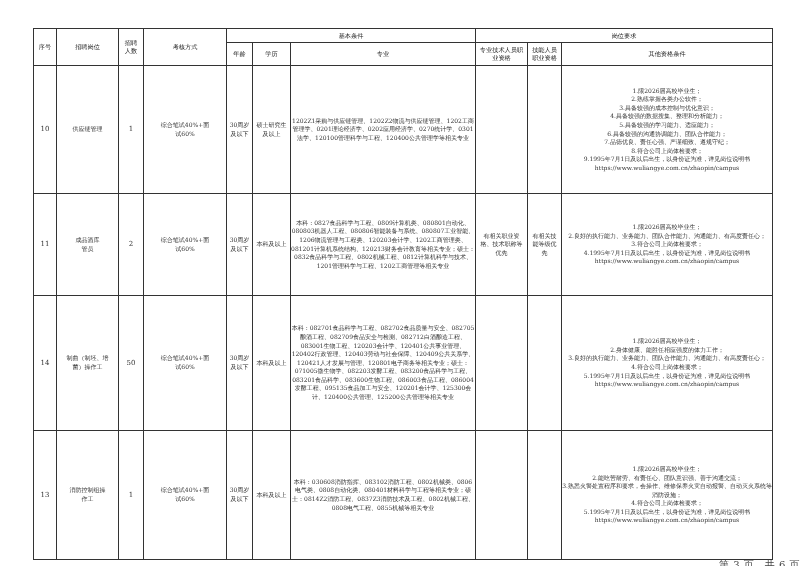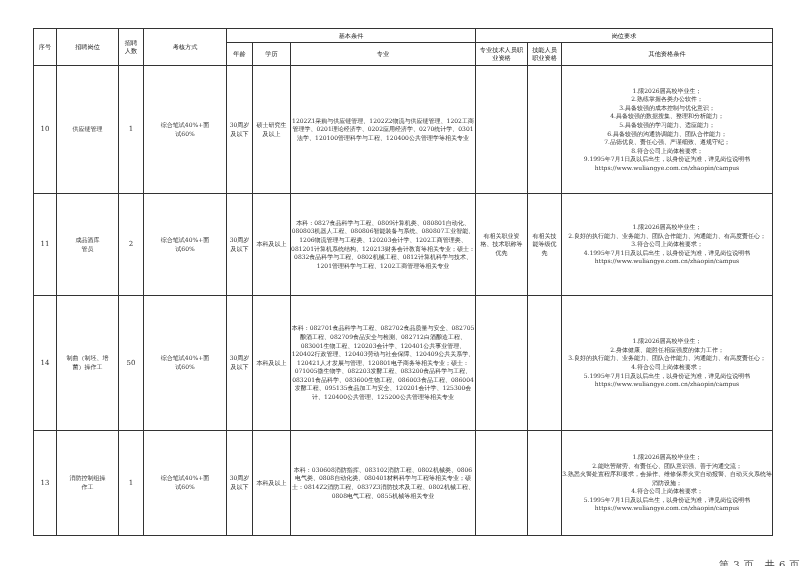--- a/index.html
+++ b/index.html
@@ -111,21 +111,21 @@
         <td class="left lines">
           <span>1.限2026届高校毕业生；</span>
           <span>2.身体健康、能胜任相应强度的体力工作；</span>
           <span>3.良好的执行能力、业务能力、团队合作能力、沟通能力、有高度责任心；</span>
           <span>4.符合公司上岗体检要求；</span>
           <span>5.1995年7月1日及以后出生，以身份证为准，详见岗位说明书</span>
           <span>https://www.wuliangye.com.cn/zhaopin/campus</span>
         </td>
       </tr>
 
-      <tr style="height:105px">
+      <tr style="height:129px">
         <td class="num">13</td>
         <td style="padding:0 10px">消防控制组操作工</td>
         <td class="num">1</td>
         <td style="padding:0 14px">综合笔试40%+面试60%</td>
         <td style="padding:0 1px">30周岁及以下</td>
         <td style="padding:0 1px">本科及以上</td>
         <td class="left">本科：030608消防指挥、083102消防工程、0802机械类、0806电气类、0808自动化类、080401材料科学与工程等相关专业；硕士：0814Z2消防工程、0837Z3消防技术及工程、0802机械工程、0808电气工程、0855机械等相关专业</td>
         <td></td>
         <td></td>
         <td class="left lines">

